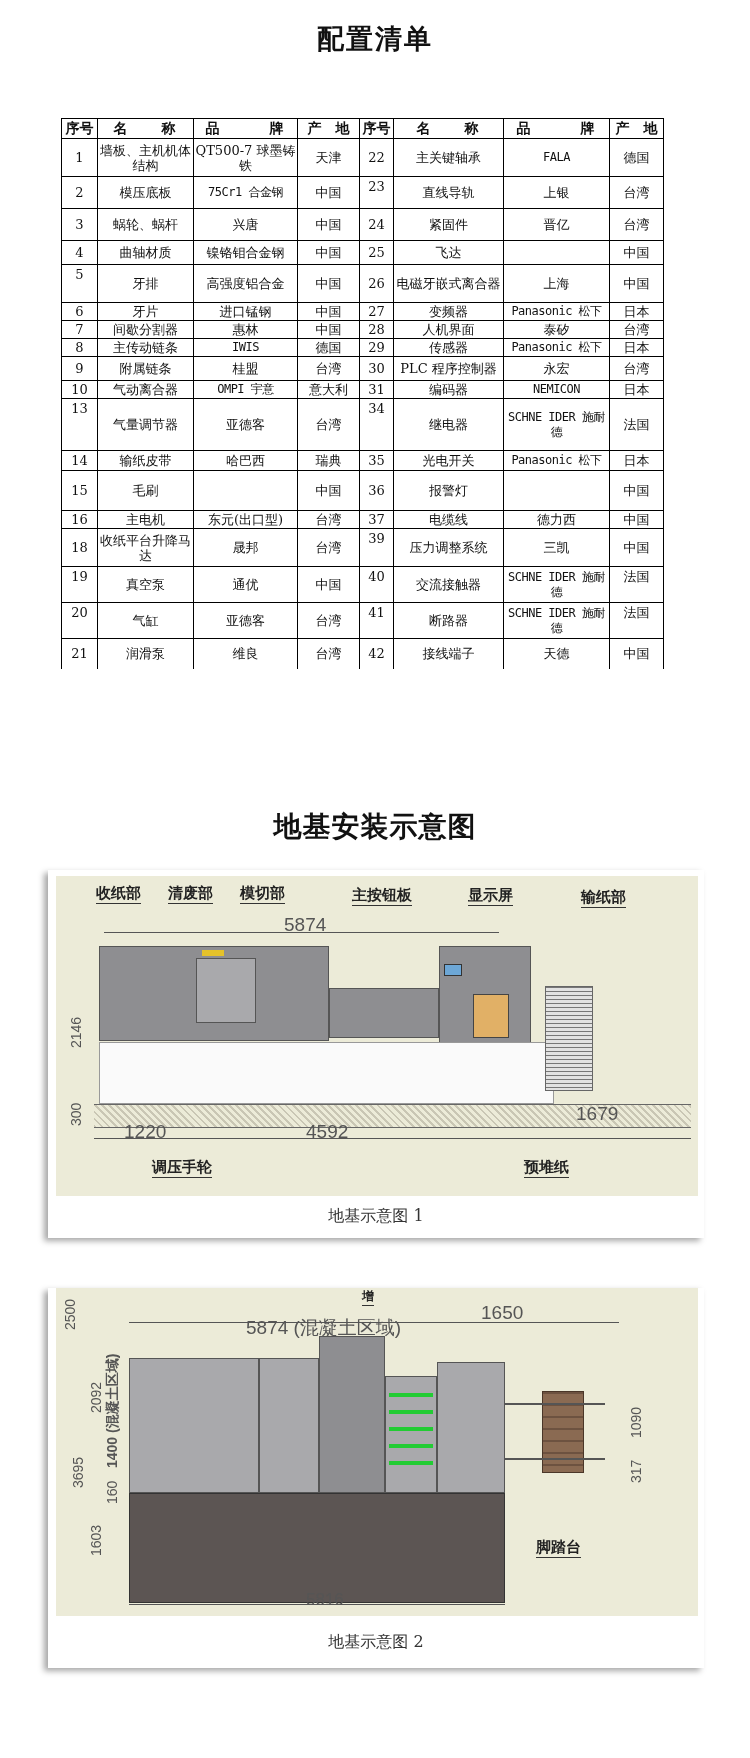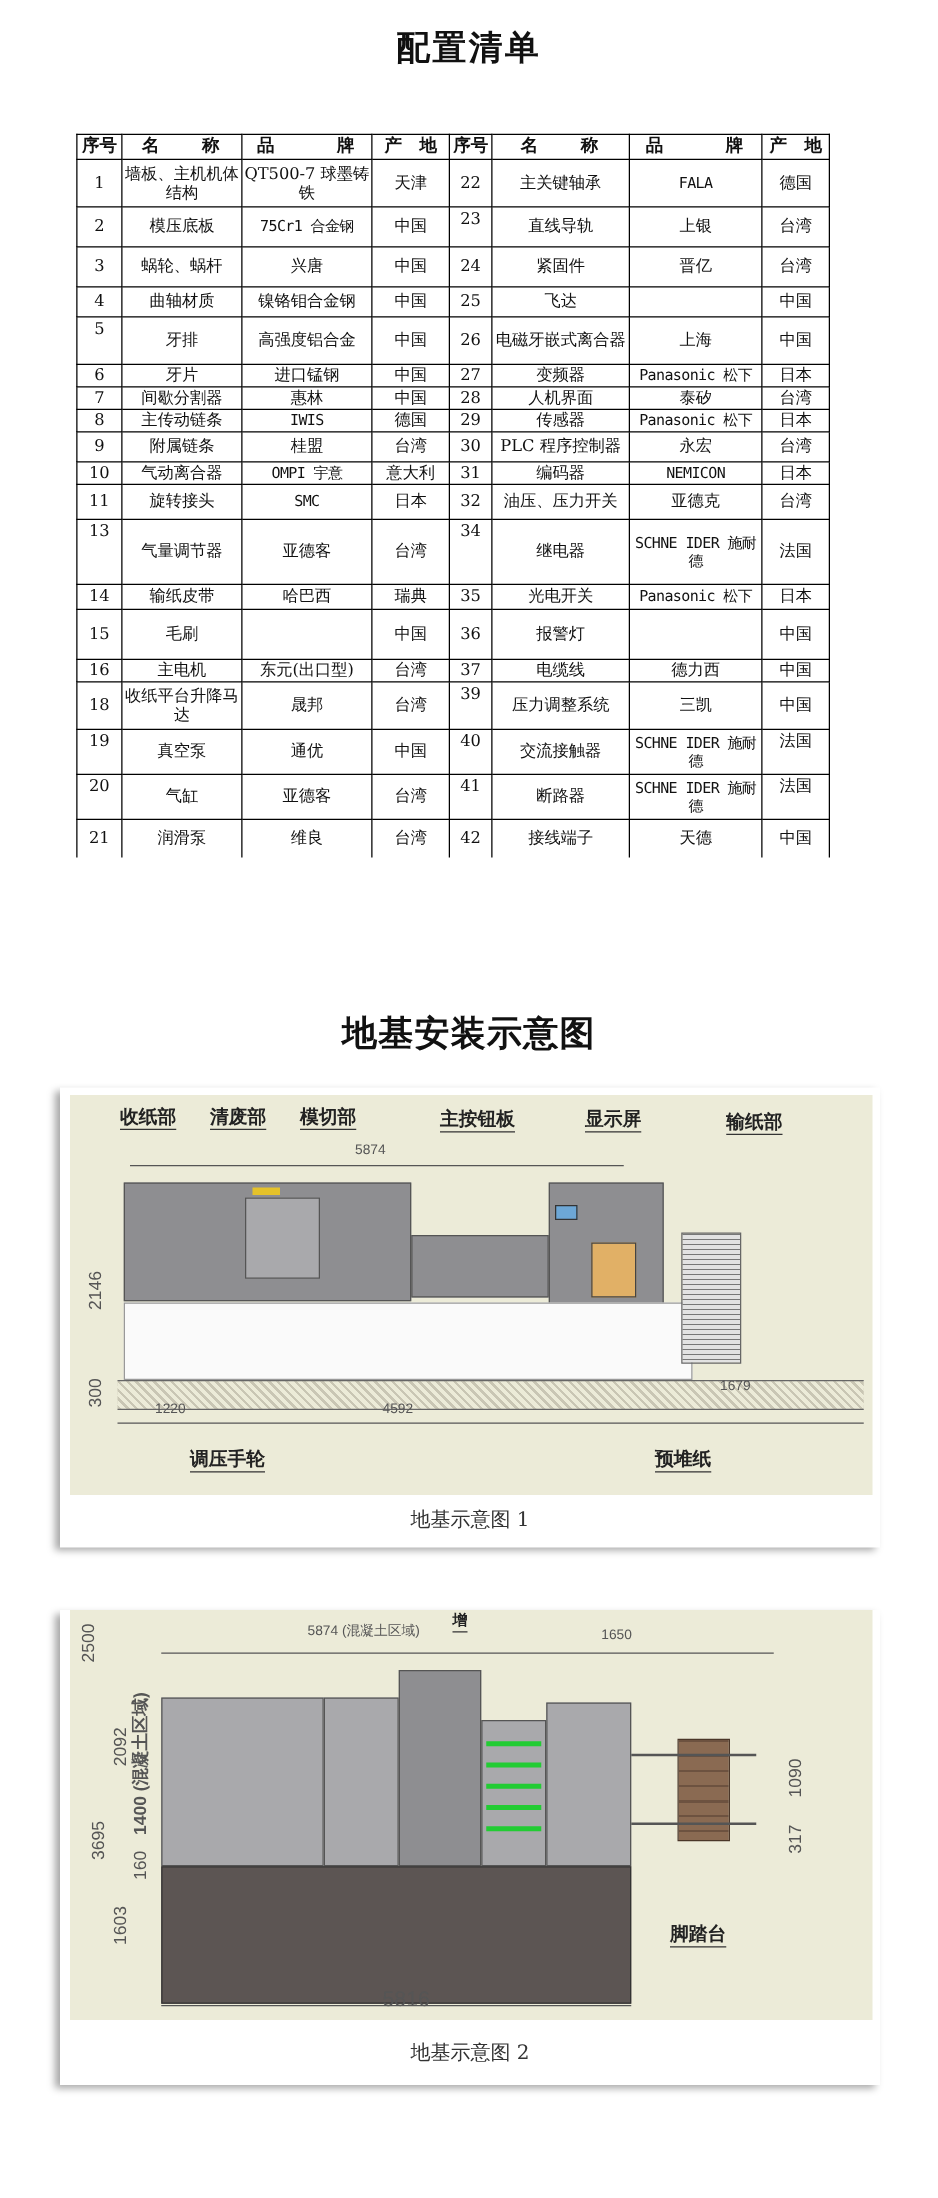--- a/index.html
+++ b/index.html
@@ -1,36 +1,36 @@
 <!DOCTYPE html>
 <html><head>
 <meta charset="utf-8">
 <style>
   * { box-sizing: border-box; margin: 0; padding: 0; }
   body { width: 750px; height: 1758px; background: #ffffff; font-family: "DejaVu Sans", sans-serif; color: #111; position: relative; overflow: hidden; }
   .title-block { position: absolute; left: 0; top: 22px; width: 750px; text-align: center; }
   .title-cn { font-size: 27px; font-weight: bold; letter-spacing: 2px; color: #111; line-height: 34px; }
   .title-en { font-size: 10px; color: #333; letter-spacing: 0px; margin-top: 3px; font-family: "Liberation Sans", sans-serif; }
 
-  table.cfg { position: absolute; left: 61px; top: 107px; width: 548px; border-collapse: collapse; table-layout: fixed; font-family: "DejaVu Serif", serif; font-size: 13px; }
+  table.cfg { position: absolute; left: 61px; top: 118px; width: 548px; border-collapse: collapse; table-layout: fixed; font-family: "DejaVu Serif", serif; font-size: 13px; }
   table.cfg td, table.cfg th { border: 1px solid #000; text-align: center; vertical-align: middle; line-height: 15px; padding: 0 1px; overflow: hidden; }
   table.cfg th { font-weight: bold; font-size: 14px; height: 20px; }
   table.cfg th.sp { letter-spacing: 2px; }
   .lat { font-family: "DejaVu Sans Mono", monospace; font-size: 12px; letter-spacing: -0.5px; }
   .vtop { vertical-align: top !important; padding-top: 2px !important; }
   .cut { border-bottom: none !important; }
 
   .section-title { position: absolute; left: 0; top: 808px; width: 750px; text-align: center; font-size: 28px; font-weight: bold; letter-spacing: 1px; color: #111; }
 
   .fig { position: absolute; background: #fff; box-shadow: -4px 3px 6px rgba(0,0,0,0.35); }
   .fig .drawing { position: absolute; background: #ecebd8; overflow: hidden; }
   .fig .caption { position: absolute; width: 100%; text-align: center; font-family: "DejaVu Serif", serif; font-size: 16px; color: #333; }
 
   .lbl { position: absolute; font-family: "DejaVu Serif", serif; font-weight: bold; font-size: 15px; color: #222; border-bottom: 1px solid #333; white-space: nowrap; }
-  .dim { position: absolute; font-family: "Liberation Sans", sans-serif; font-size: 11px; color: #555; white-space: nowrap; }
+  .dim { position: absolute; font-family: "Liberation Sans", sans-serif; font-size: 19px; color: #555; white-space: nowrap; }
   .dimv { position: absolute; font-family: "Liberation Sans", sans-serif; font-size: 14px; color: #555; white-space: nowrap; transform: rotate(-90deg); transform-origin: left top; }
   .line { position: absolute; background: #555; }
   .machine { position: absolute; background: #8e8e91; border: 1px solid #555; }
   .lighter { background: #a9a9ac; }
   .whitebase { position: absolute; background: #fafafa; border: 1px solid #999; }
   .hatch { position: absolute; background: repeating-linear-gradient(45deg, #c9c6b4 0 2px, #ecebd8 2px 5px), repeating-linear-gradient(-45deg, #c9c6b4 0 2px, transparent 2px 5px); border-top: 1px solid #666; border-bottom: 1px solid #666; }
   .paperstack { position: absolute; background: repeating-linear-gradient(180deg, #777 0 1px, #e2e2e2 1px 4px); border: 1px solid #666; }
   .brown { position: absolute; background: repeating-linear-gradient(180deg, #6d5240 0 2px, #8a6a52 2px 12px); border: 1px solid #4a3628; }
   .green-bar { position: absolute; height: 4px; background: #22cc33; }
   .dark-base { position: absolute; background: #5c5553; border: 1px solid #333; }
@@ -159,30 +159,20 @@
       <tr style="height: 18px;">
         <td>10</td>
         <td>气动离合器</td>
         <td class="lat">OMPI 宇意</td>
         <td>意大利</td>
         <td>31</td>
         <td>编码器</td>
         <td class="lat">NEMICON</td>
         <td>日本</td>
       </tr>
-      <tr style="height: 28px;">
-        <td>11</td>
-        <td>旋转接头</td>
-        <td class="lat">SMC</td>
-        <td>日本</td>
-        <td>32</td>
-        <td>油压、压力开关</td>
-        <td>亚德克</td>
-        <td>台湾</td>
-      </tr>
       <tr style="height: 52px;">
         <td class="vtop">13</td>
         <td>气量调节器</td>
         <td>亚德客</td>
         <td>台湾</td>
         <td class="vtop">34</td>
         <td>继电器</td>
         <td class="lat">SCHNE IDER 施耐德</td>
         <td>法国</td>
       </tr>
@@ -296,21 +286,21 @@
     <div class="lbl" style="left:96px; top:282px;">调压手轮</div>
     <div class="lbl" style="left:468px; top:282px;">预堆纸</div>
   </div>
   <div class="caption" style="top:336px;">地基示意图 1</div>
 </div>
 
 <div class="fig" style="left:48px; top:1288px; width:656px; height:380px;">
   <div class="drawing" style="left:8px; top:0px; width:642px; height:328px;">
     <div class="dimv" style="left:6px; top:42px;">2500</div>
     <div class="lbl" style="left:306px; top:0px; font-size:12px;">增</div>
-    <div class="dim" style="left:190px; top:9px;">5874 (混凝土区域)</div>
+    <div class="dim" style="left:190px; top:27px;">5874 (混凝土区域)</div>
     <div class="dim" style="left:425px; top:14px;">1650</div>
     <div class="line" style="left:73px; top:34px; width:490px; height:1px;"></div>
 
     <div class="machine lighter" style="left:73px; top:70px; width:130px; height:135px;"></div>
     <div class="machine lighter" style="left:203px; top:70px; width:60px; height:135px;"></div>
     <div class="machine" style="left:263px; top:48px; width:66px; height:157px;"></div>
     <div class="machine lighter" style="left:329px; top:88px; width:52px; height:117px;"></div>
     <div class="green-bar" style="left:333px; top:105px; width:44px;"></div>
     <div class="green-bar" style="left:333px; top:122px; width:44px;"></div>
     <div class="green-bar" style="left:333px; top:139px; width:44px;"></div>

